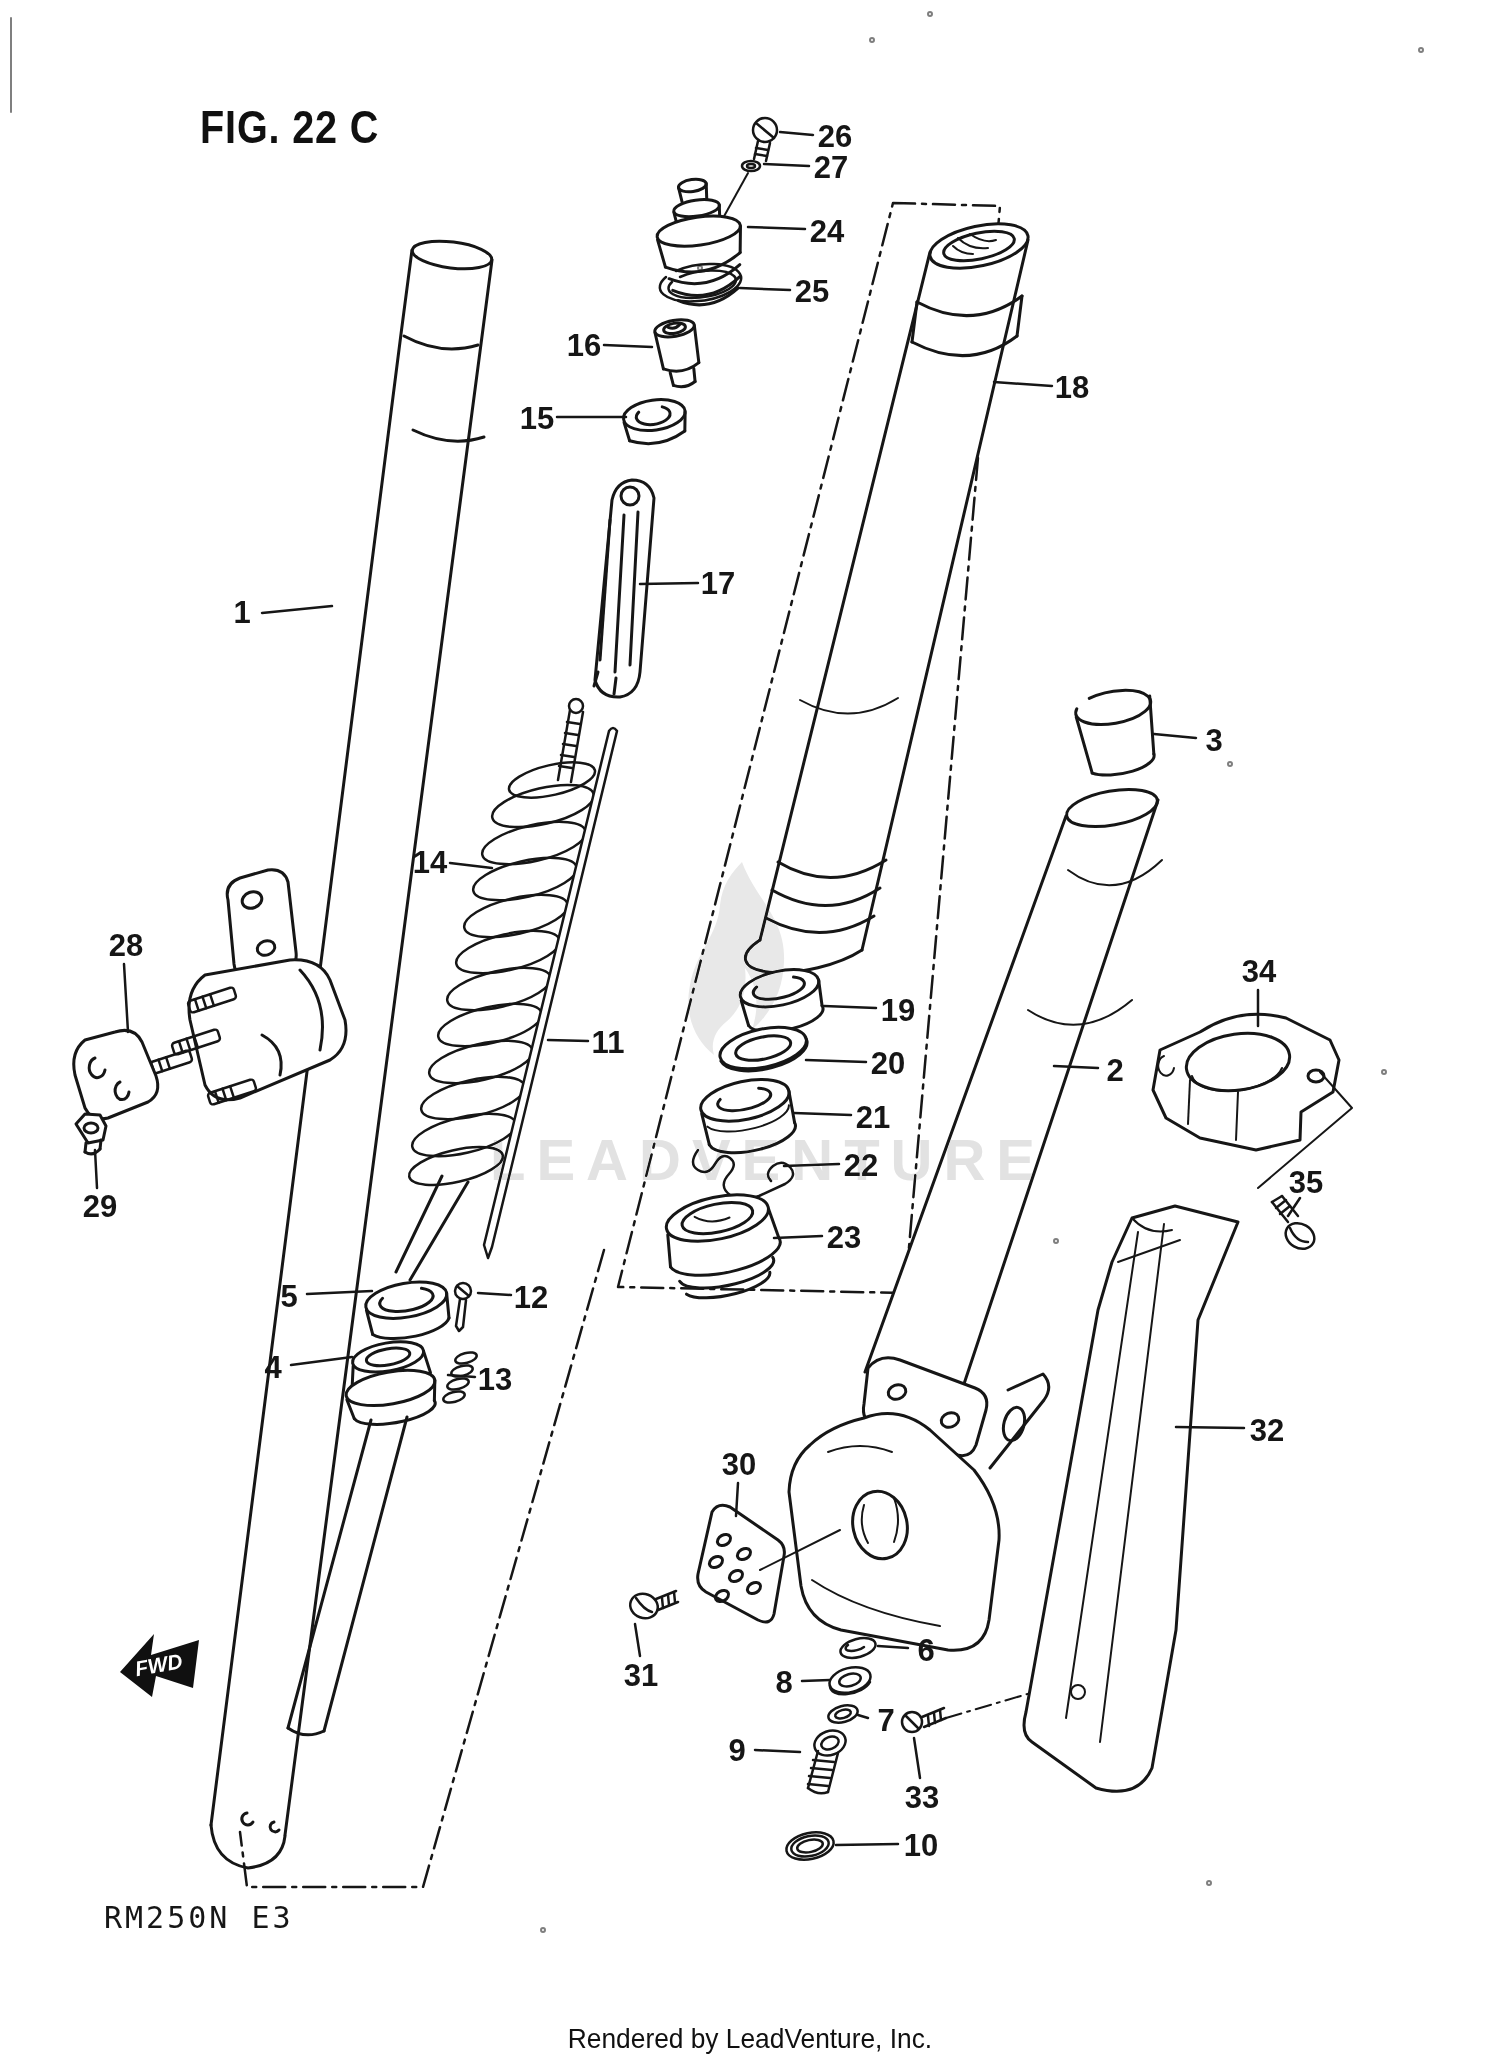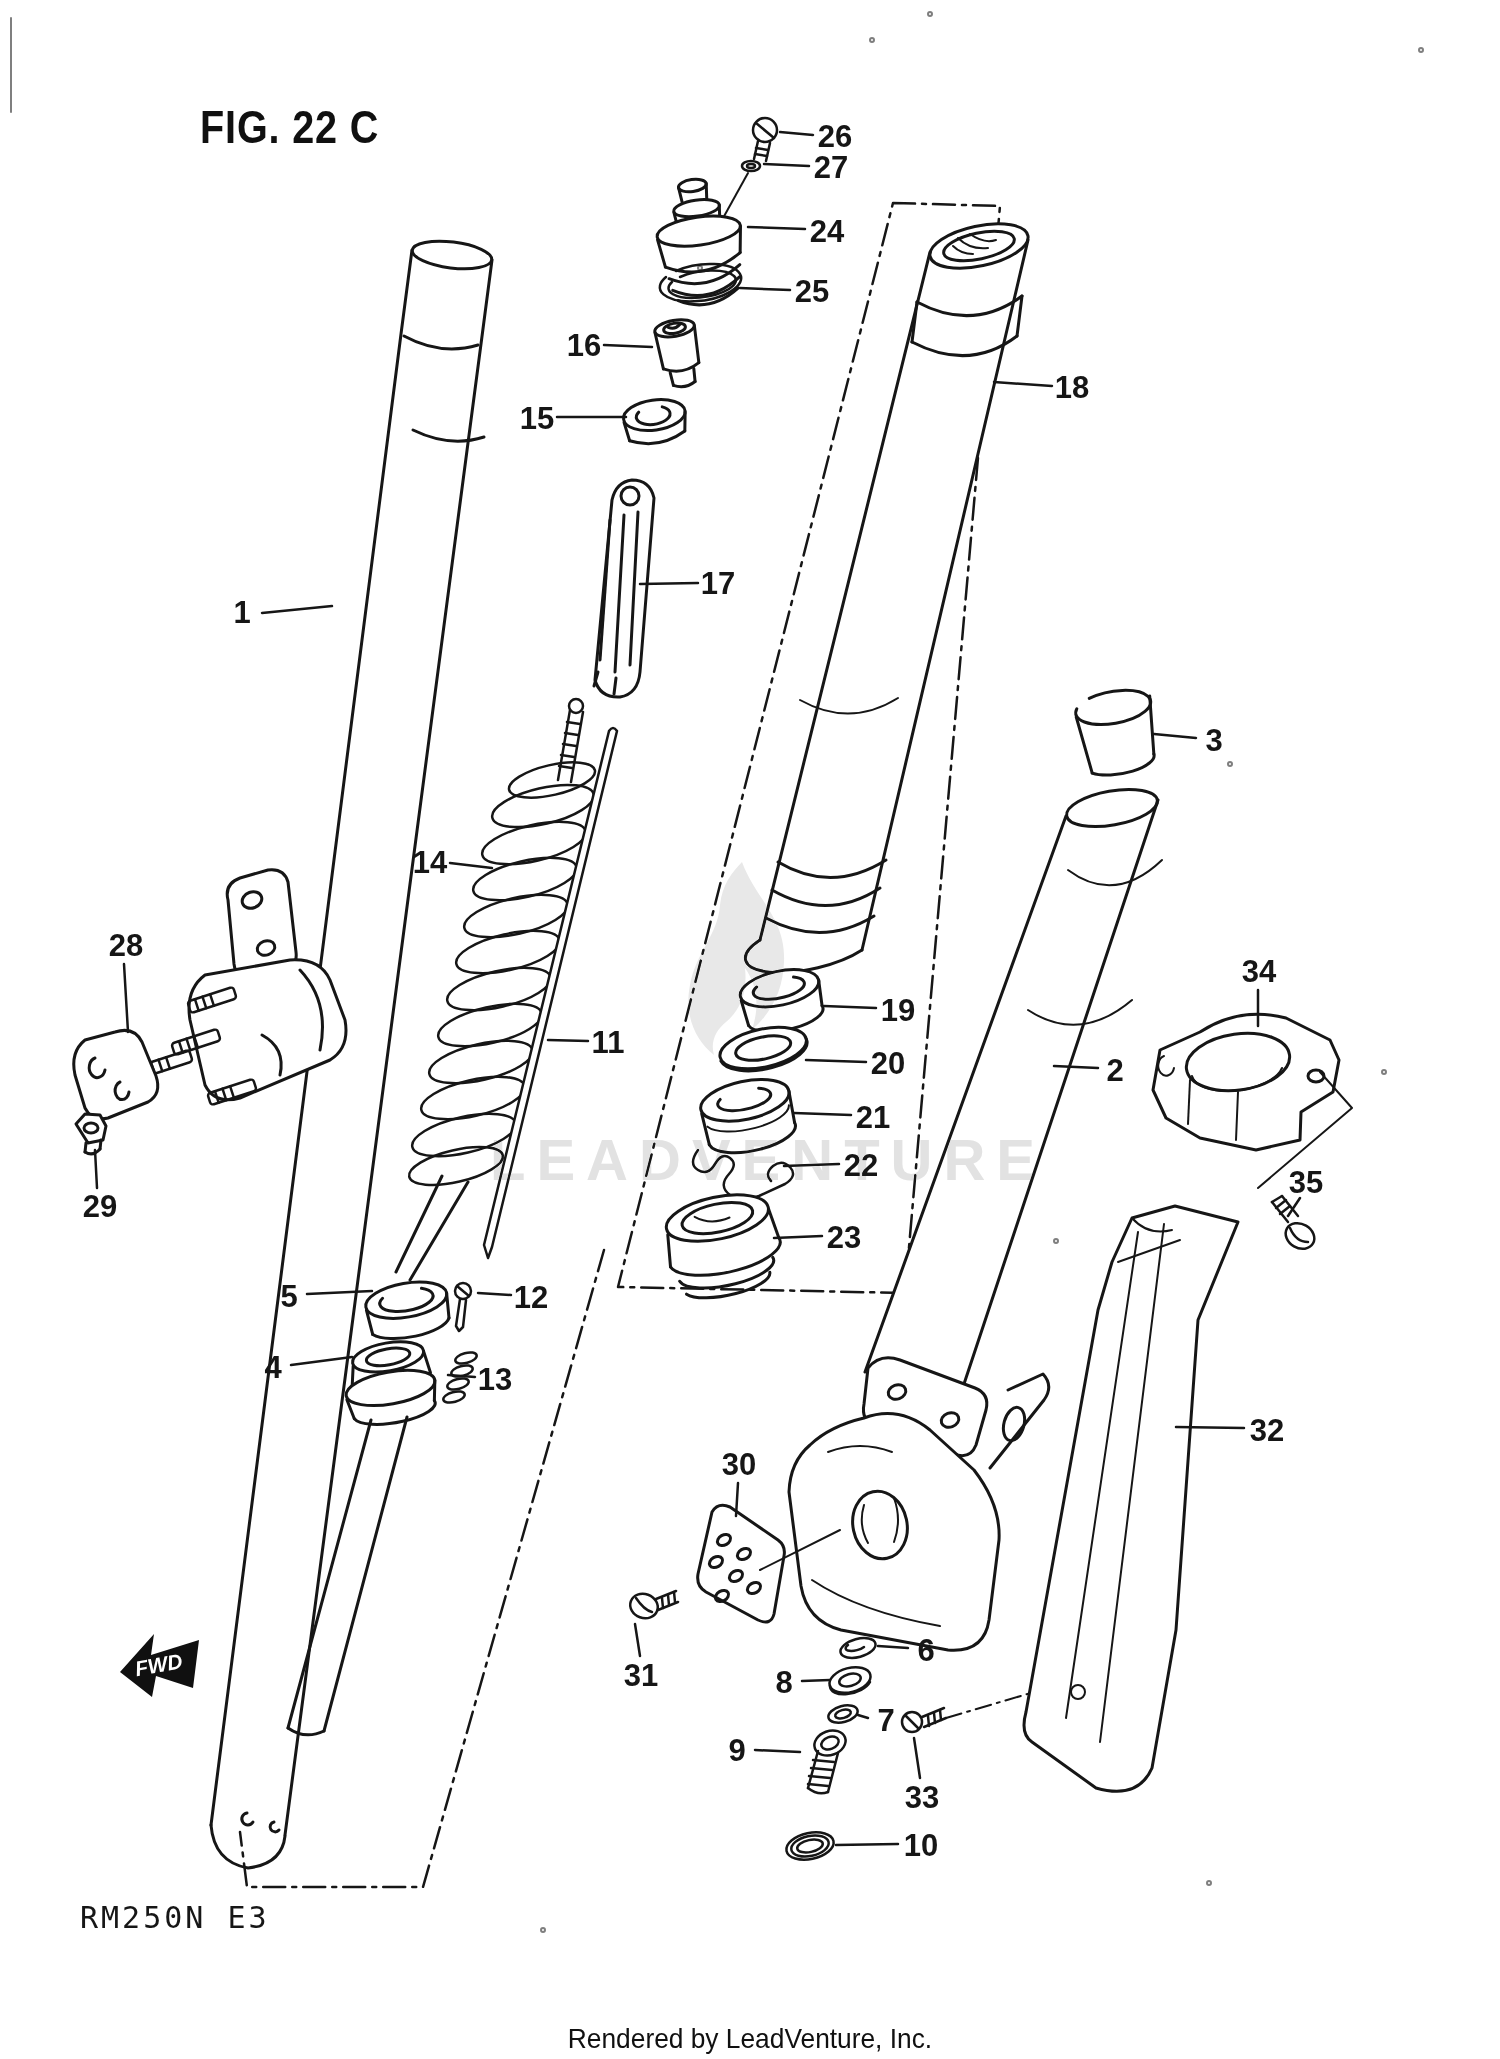--- a/index.html
+++ b/index.html
@@ -8,21 +8,21 @@
     font-family:"Liberation Sans",sans-serif;overflow:hidden;margin:0 auto;
   }
   svg.art{position:absolute;left:0;top:0;width:1500px;height:2059px;}
   .art *{vector-effect:none;}
   .figure-title{
     position:absolute;left:200px;top:100px;font-size:46px;font-weight:900;
     letter-spacing:1px;color:#101010;transform:scaleX(.86);transform-origin:left top;
     white-space:nowrap;
   }
   .model-code{
-    position:absolute;left:80px;top:1900px;font-family:"DejaVu Sans Mono",monospace;
+    position:absolute;left:104px;top:1900px;font-family:"DejaVu Sans Mono",monospace;
     font-size:30px;font-weight:500;letter-spacing:3px;color:#161616;white-space:nowrap;
   }
   .footer-credit{
     position:absolute;left:0;top:2023px;width:1500px;text-align:center;
     font-size:28px;color:#101010;transform:scaleX(.94);transform-origin:center top;
     white-space:nowrap;
   }
   .wm-group{mix-blend-mode:darken;}
 </style>
 </head>

